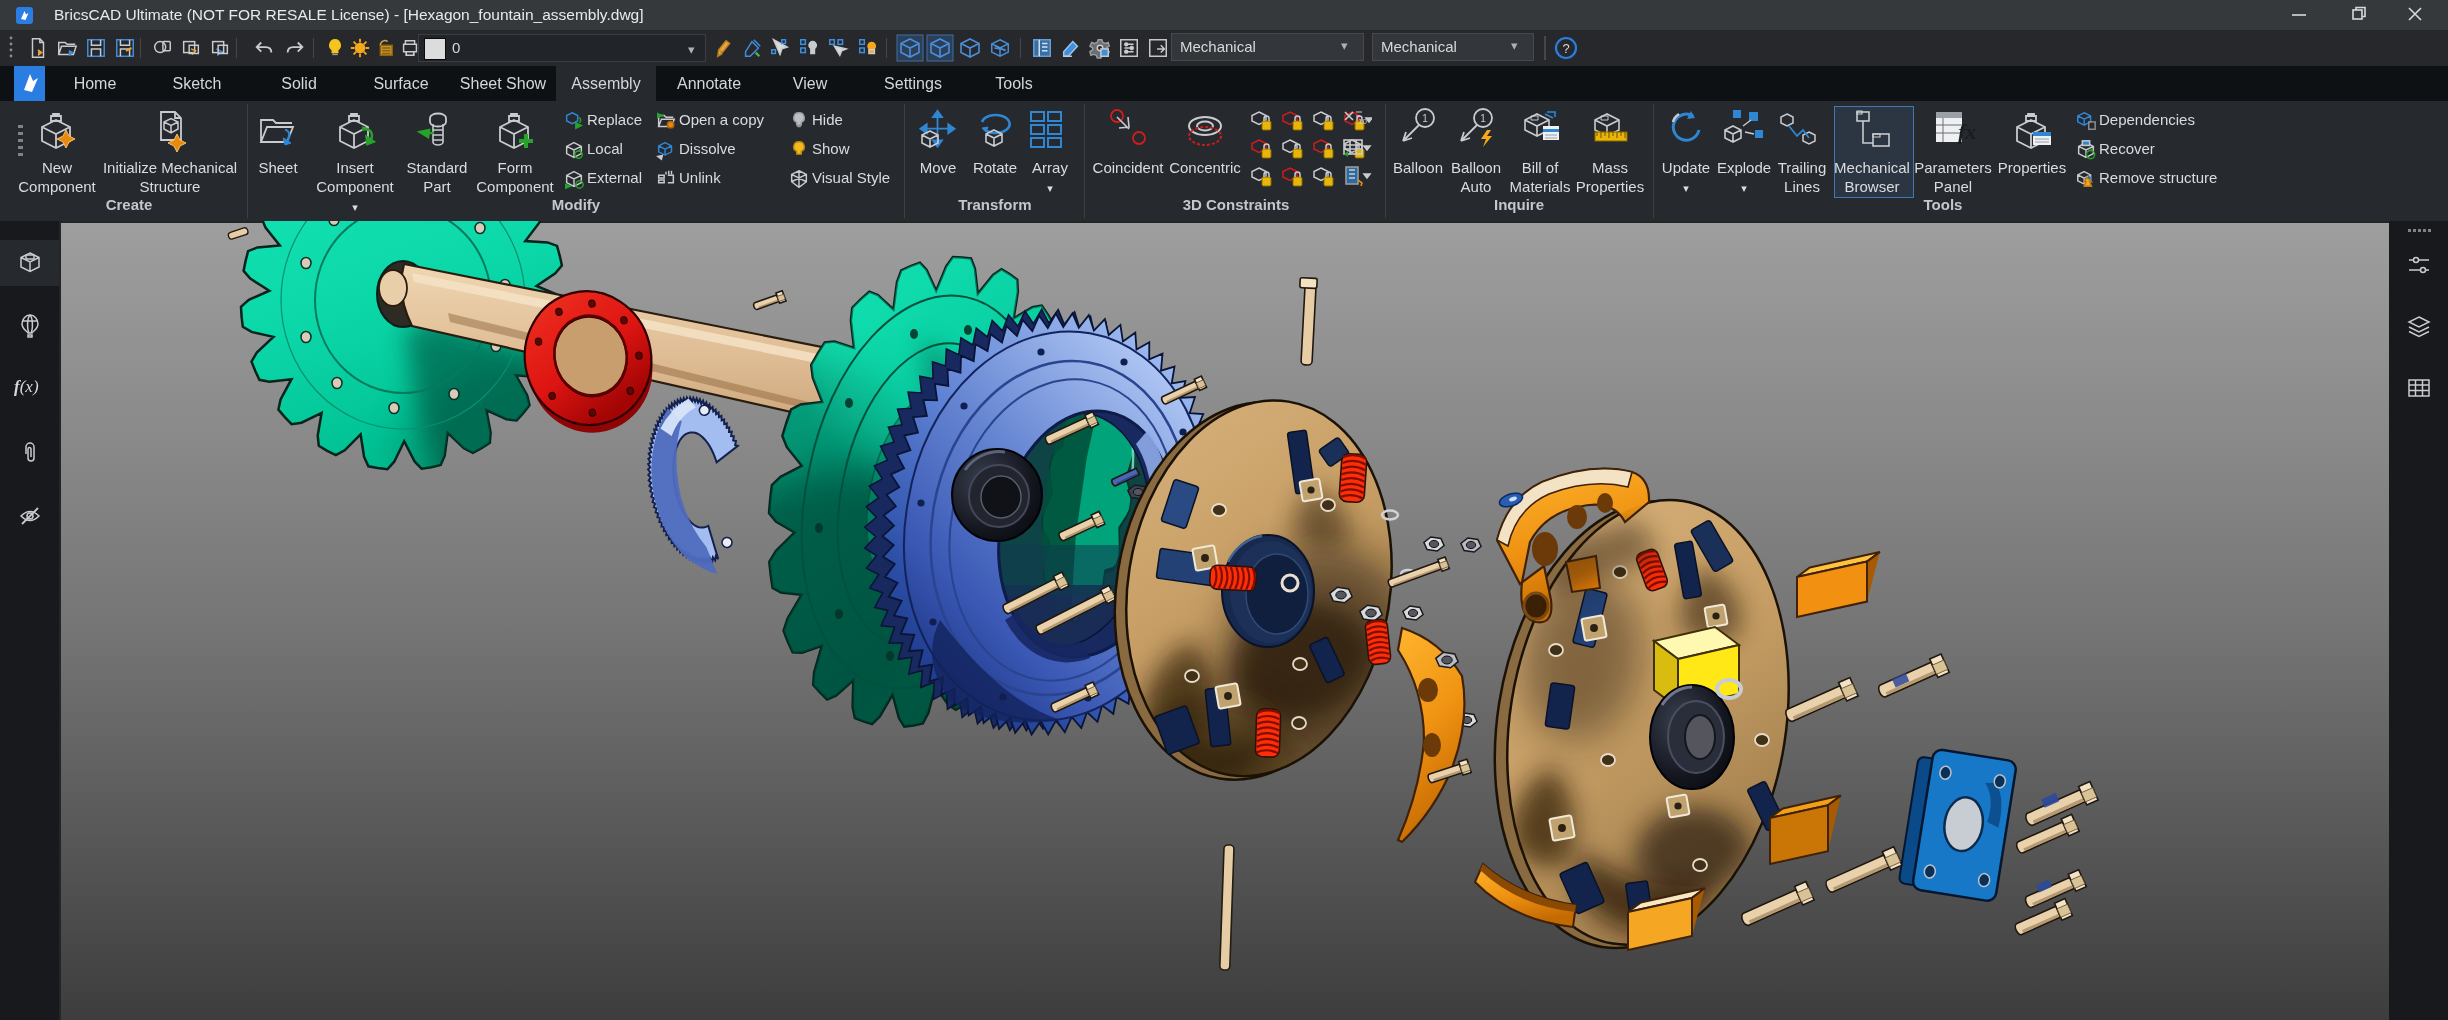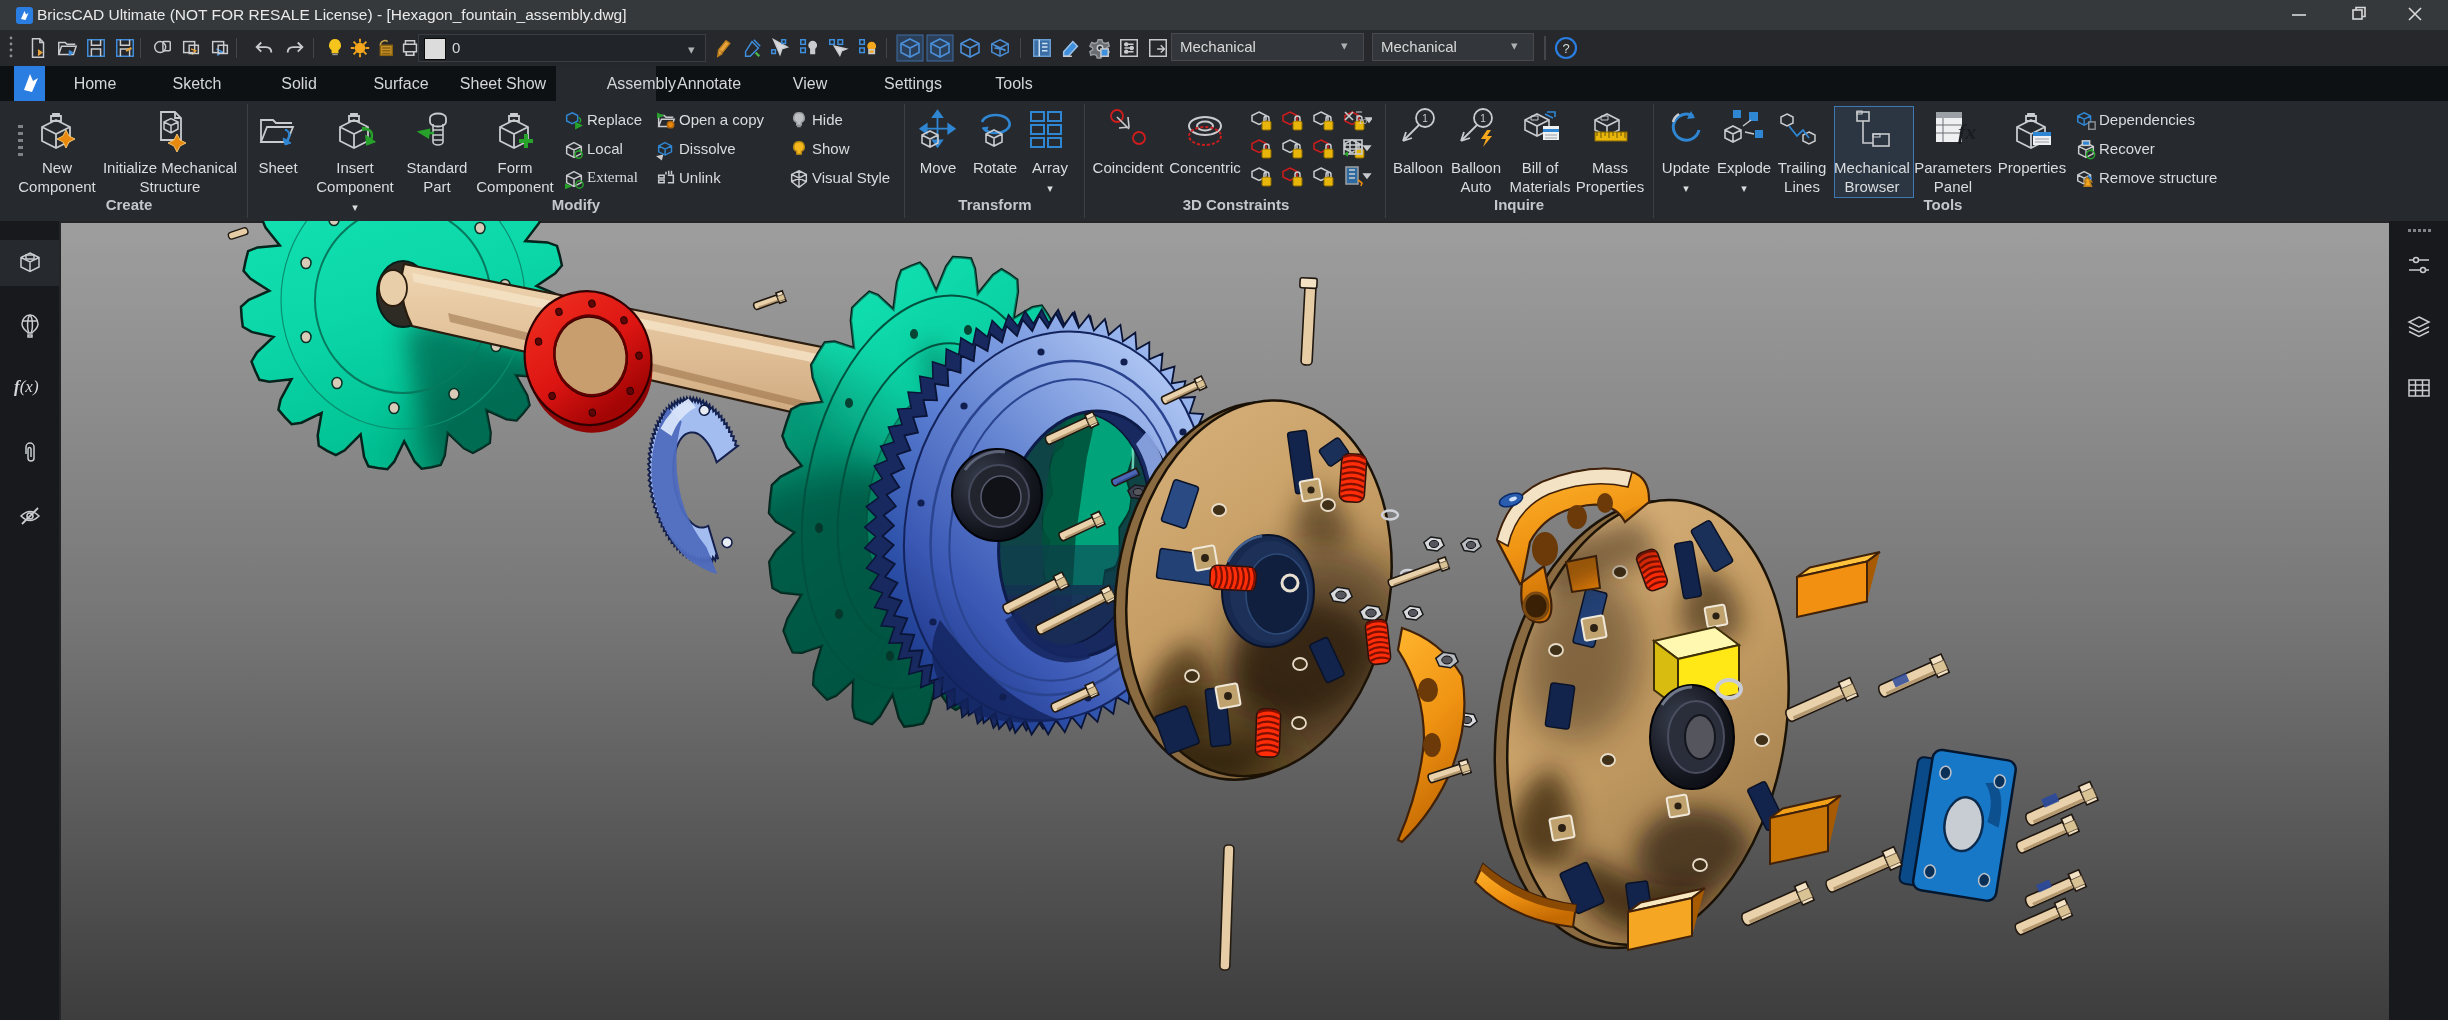--- a/index.html
+++ b/index.html
@@ -1,17 +1,17 @@
 <!DOCTYPE html>
 <html><head><meta charset="utf-8"><style>
 html,body{margin:0;padding:0;width:2448px;height:1020px;overflow:hidden;
  font-family:"Liberation Sans",sans-serif;background:#26292d;}
 .abs{position:absolute;}
 .titlebar{left:0;top:0;width:2448px;height:30px;background:#36393c;}
-.title-txt{left:37px;top:6px;font-size:15.5px;color:#e9e9e9;}
+.title-txt{left:54px;top:6px;font-size:15.5px;color:#e9e9e9;}
 .qbar{left:0;top:30px;width:2448px;height:36px;background:#26282b;}
 .tabs{left:0;top:66px;width:2448px;height:35px;background:#0e1114;}
 .tab{position:absolute;top:66px;height:35px;line-height:35px;color:#d4d6d8;font-size:16px;text-align:center;}
 .ribbon{left:0;top:101px;width:2448px;height:120px;background:#26292d;}
 .gsep{position:absolute;top:3px;height:114px;width:1px;background:#3c4043;}
 .glabel{position:absolute;top:196px;font-size:15px;font-weight:bold;color:#c4c8cc;text-align:center;width:160px;margin-left:-80px;}
 .ritem{position:absolute;text-align:center;color:#dadcde;font-size:15px;line-height:19px;}
 .rsmall{position:absolute;color:#dadcde;font-size:15px;white-space:nowrap;}
 .lbar{left:0;top:221px;width:59px;height:799px;background:#17191c;}
 .rbar{left:2389px;top:221px;width:59px;height:799px;background:#17191c;}
@@ -187,21 +187,21 @@
 <div class="abs" style="left:556px;top:66px;width:100px;height:35px;background:#26292d"></div>
 <svg class="abs" style="left:14px;top:66px" width="31" height="35" viewBox="0 0 31 35">
     <rect width="31" height="35" fill="#2a7de1"></rect>
     <path d="M10 24 L16 8 L19 15 L24 12 L18 26 Z" fill="#fff"></path>
   </svg>
 <div class="tab" style="left:25px;width:140px;">Home</div>
 <div class="tab" style="left:127px;width:140px;">Sketch</div>
 <div class="tab" style="left:229px;width:140px;">Solid</div>
 <div class="tab" style="left:331px;width:140px;">Surface</div>
 <div class="tab" style="left:433px;width:140px;">Sheet Show</div>
-<div class="tab" style="left:536px;width:140px;text-align:right;">Assembly</div>
+<div class="tab" style="left:536px;width:140px;">Assembly</div>
 <div class="tab" style="left:639px;width:140px;">Annotate</div>
 <div class="tab" style="left:740px;width:140px;">View</div>
 <div class="tab" style="left:843px;width:140px;">Settings</div>
 <div class="tab" style="left:944px;width:140px;">Tools</div>
 <div class="abs ribbon"></div>
 <div class="gsep" style="left:247px;top:104px"></div>
 <div class="gsep" style="left:904px;top:104px"></div>
 <div class="gsep" style="left:1084px;top:104px"></div>
 <div class="gsep" style="left:1385px;top:104px"></div>
 <div class="gsep" style="left:1653px;top:104px"></div>
@@ -263,21 +263,21 @@
     <path d="M12 4 L20 8 L20 16 L12 20 L4 16 L4 8 Z M4 8 L12 12 L20 8 M12 12 V20"></path>
     <circle cx="17" cy="17" r="4" stroke="#27a22a"></circle>
     <path d="M17 13 l2-2" stroke="#27a22a"></path>
   </svg>
 <div class="rsmall" style="left:587px;top:140px;">Local</div>
 <svg class="abs" style="left:563px;top:168px" width="22" height="22" viewBox="0 0 24 24" fill="none" stroke="#c9cbce" stroke-width="1.6">
     <path d="M12 4 L20 8 L20 16 L12 20 L4 16 L4 8 Z M4 8 L12 12 L20 8 M12 12 V20"></path>
     <path d="M3 18 l5 2 -5 2z" fill="#27a22a" stroke="#27a22a"></path>
     <circle cx="18" cy="18" r="4" stroke="#27a22a"></circle>
   </svg>
-<div class="rsmall" style="left:587px;top:169px;font-family:Liberation Serif, serif;">External</div>
+<div class="rsmall" style="left:587px;top:169px;">External</div>
 <svg class="abs" style="left:655px;top:110px" width="22" height="22" viewBox="0 0 24 24" fill="none" stroke="#c9cbce" stroke-width="1.6">
     <path d="M4 18 V6 h6 l2 2 h8 M4 18 l3-8 h14 l-3 8z"></path>
     <path d="M3 4 l5 2 -5 2z" fill="#27a22a" stroke="#27a22a"></path>
     <circle cx="17" cy="16" r="3.5" fill="#e8890f" stroke="#b06508"></circle>
   </svg>
 <div class="rsmall" style="left:679px;top:111px;">Open a copy</div>
 <svg class="abs" style="left:655px;top:139px" width="22" height="22" viewBox="0 0 24 24" fill="none" stroke="#c9cbce" stroke-width="1.6">
     <path d="M11 4 L18 7.5 L18 14 L11 17.5 L4 14 L4 7.5 Z M4 7.5 L11 11 L18 7.5 M11 11 V17.5" stroke="#2f86d3"></path>
     <path d="M3 19 l5-1 -1 4z" fill="#c9cbce"></path>
   </svg>

